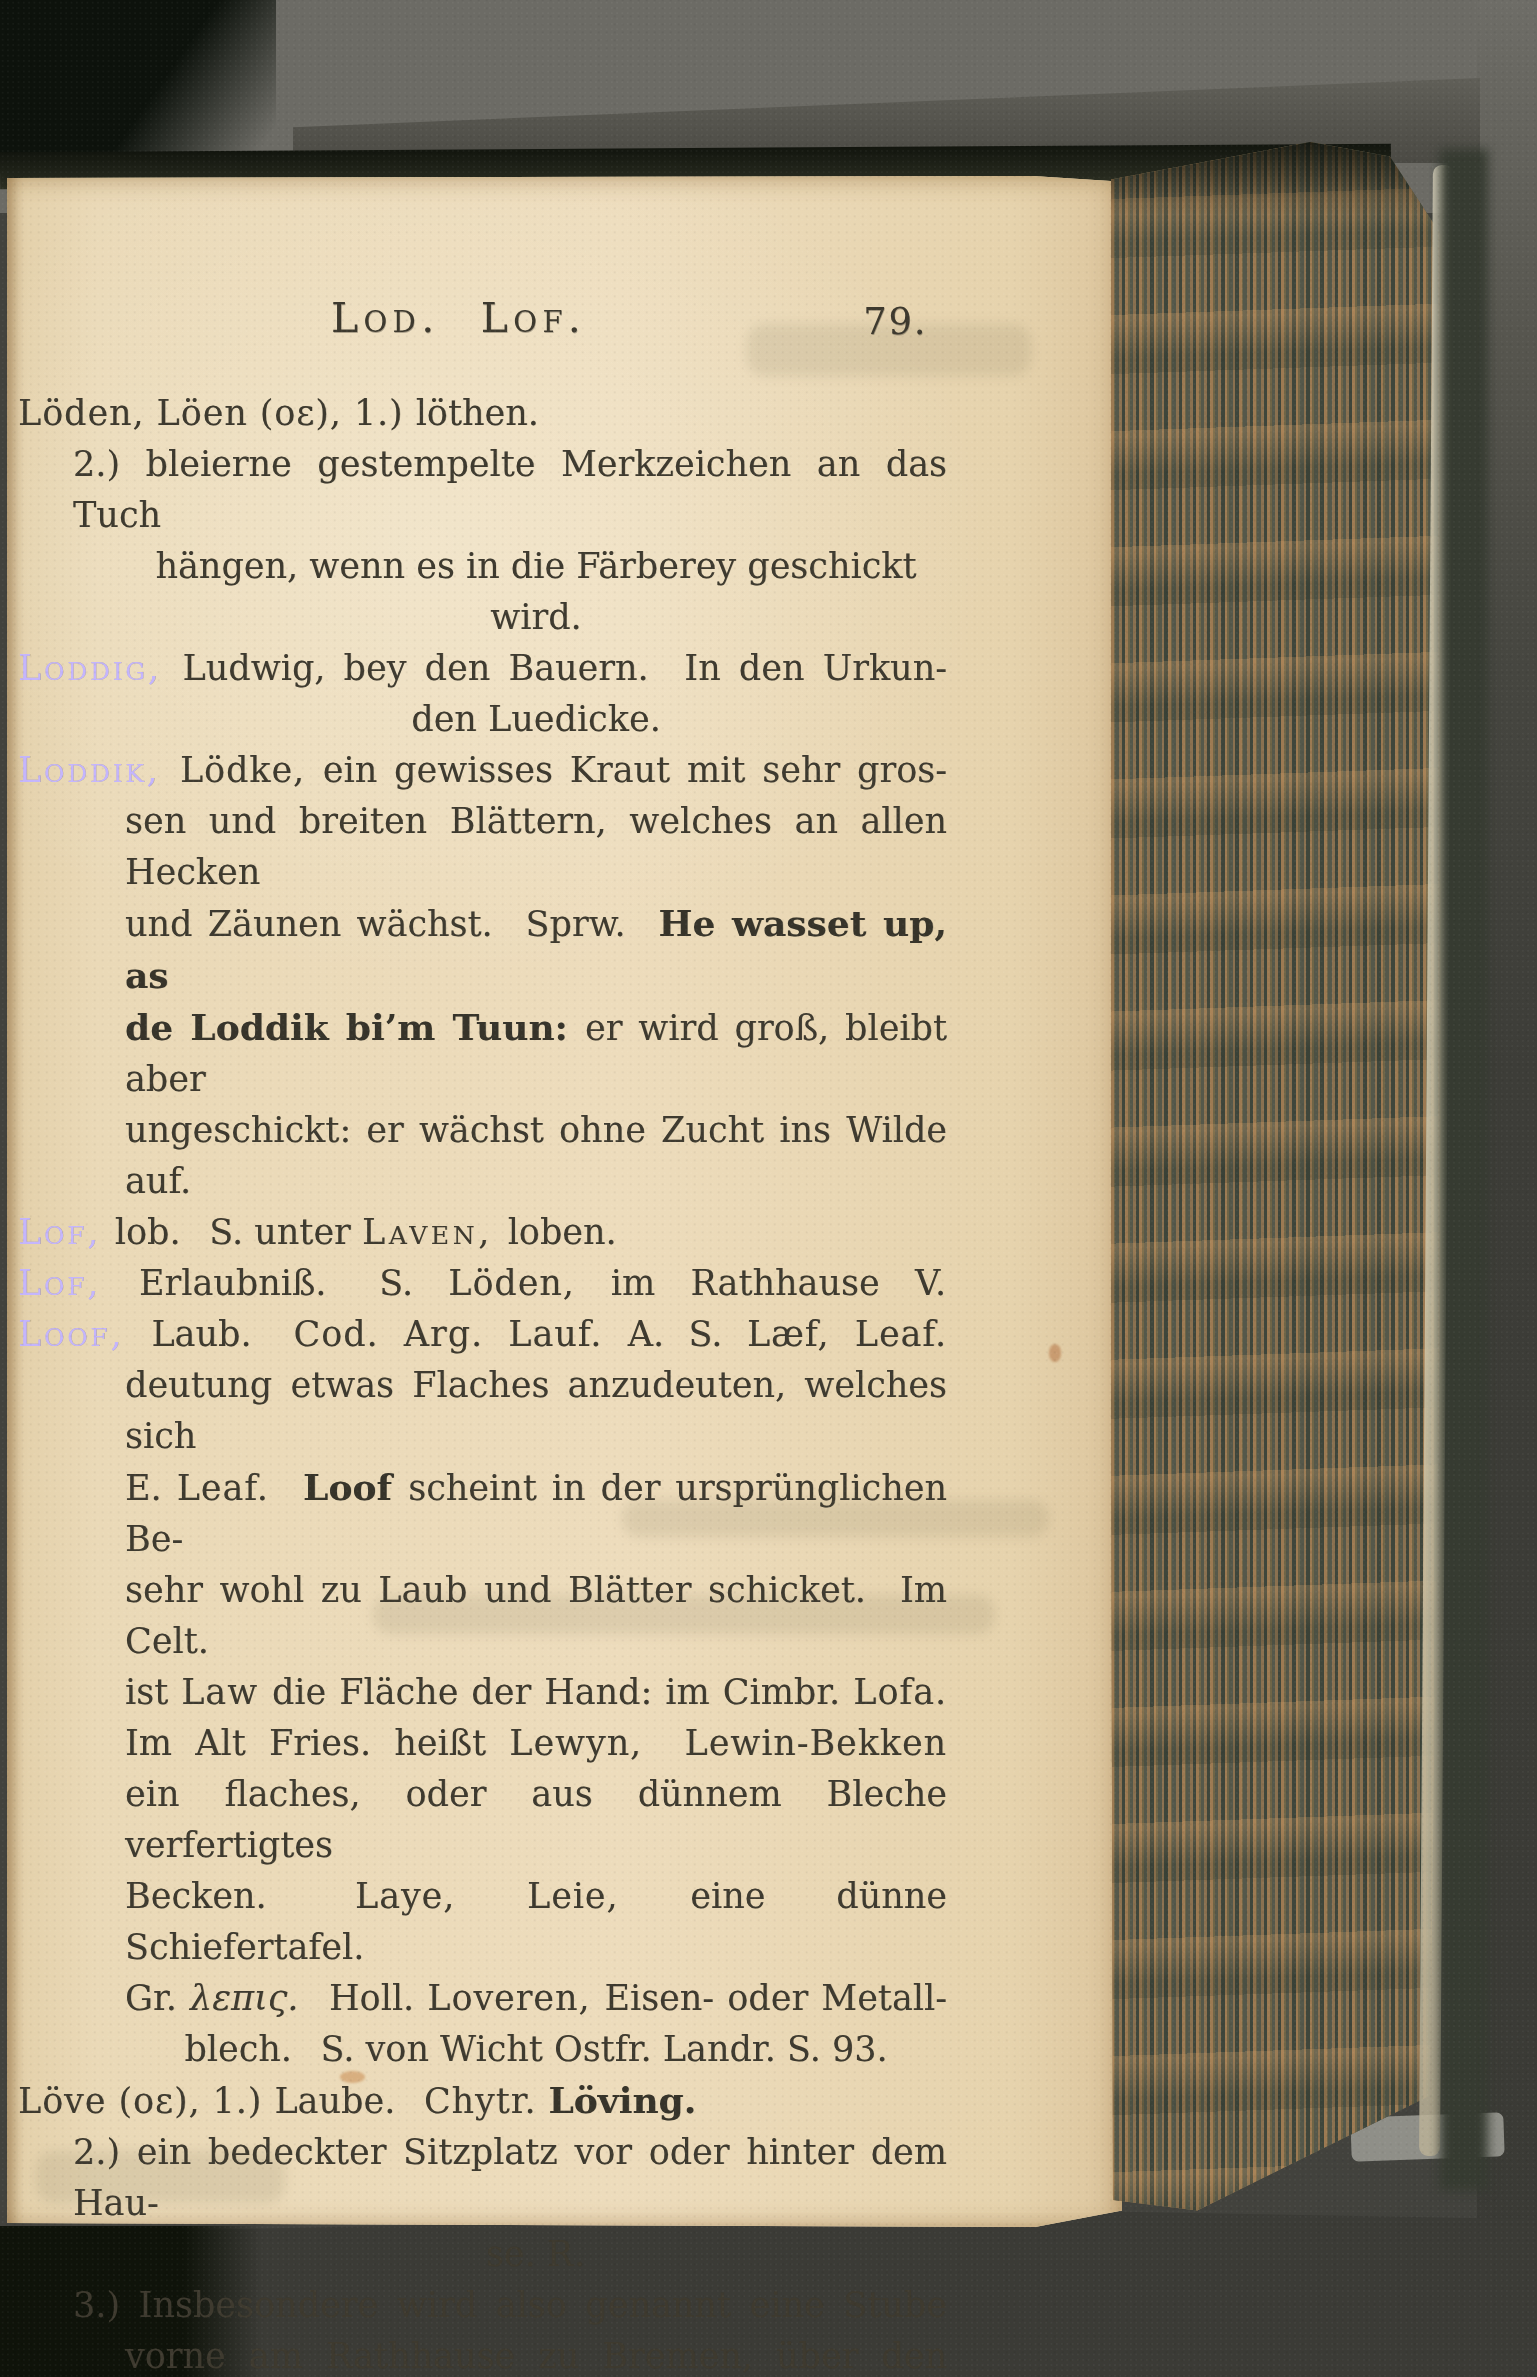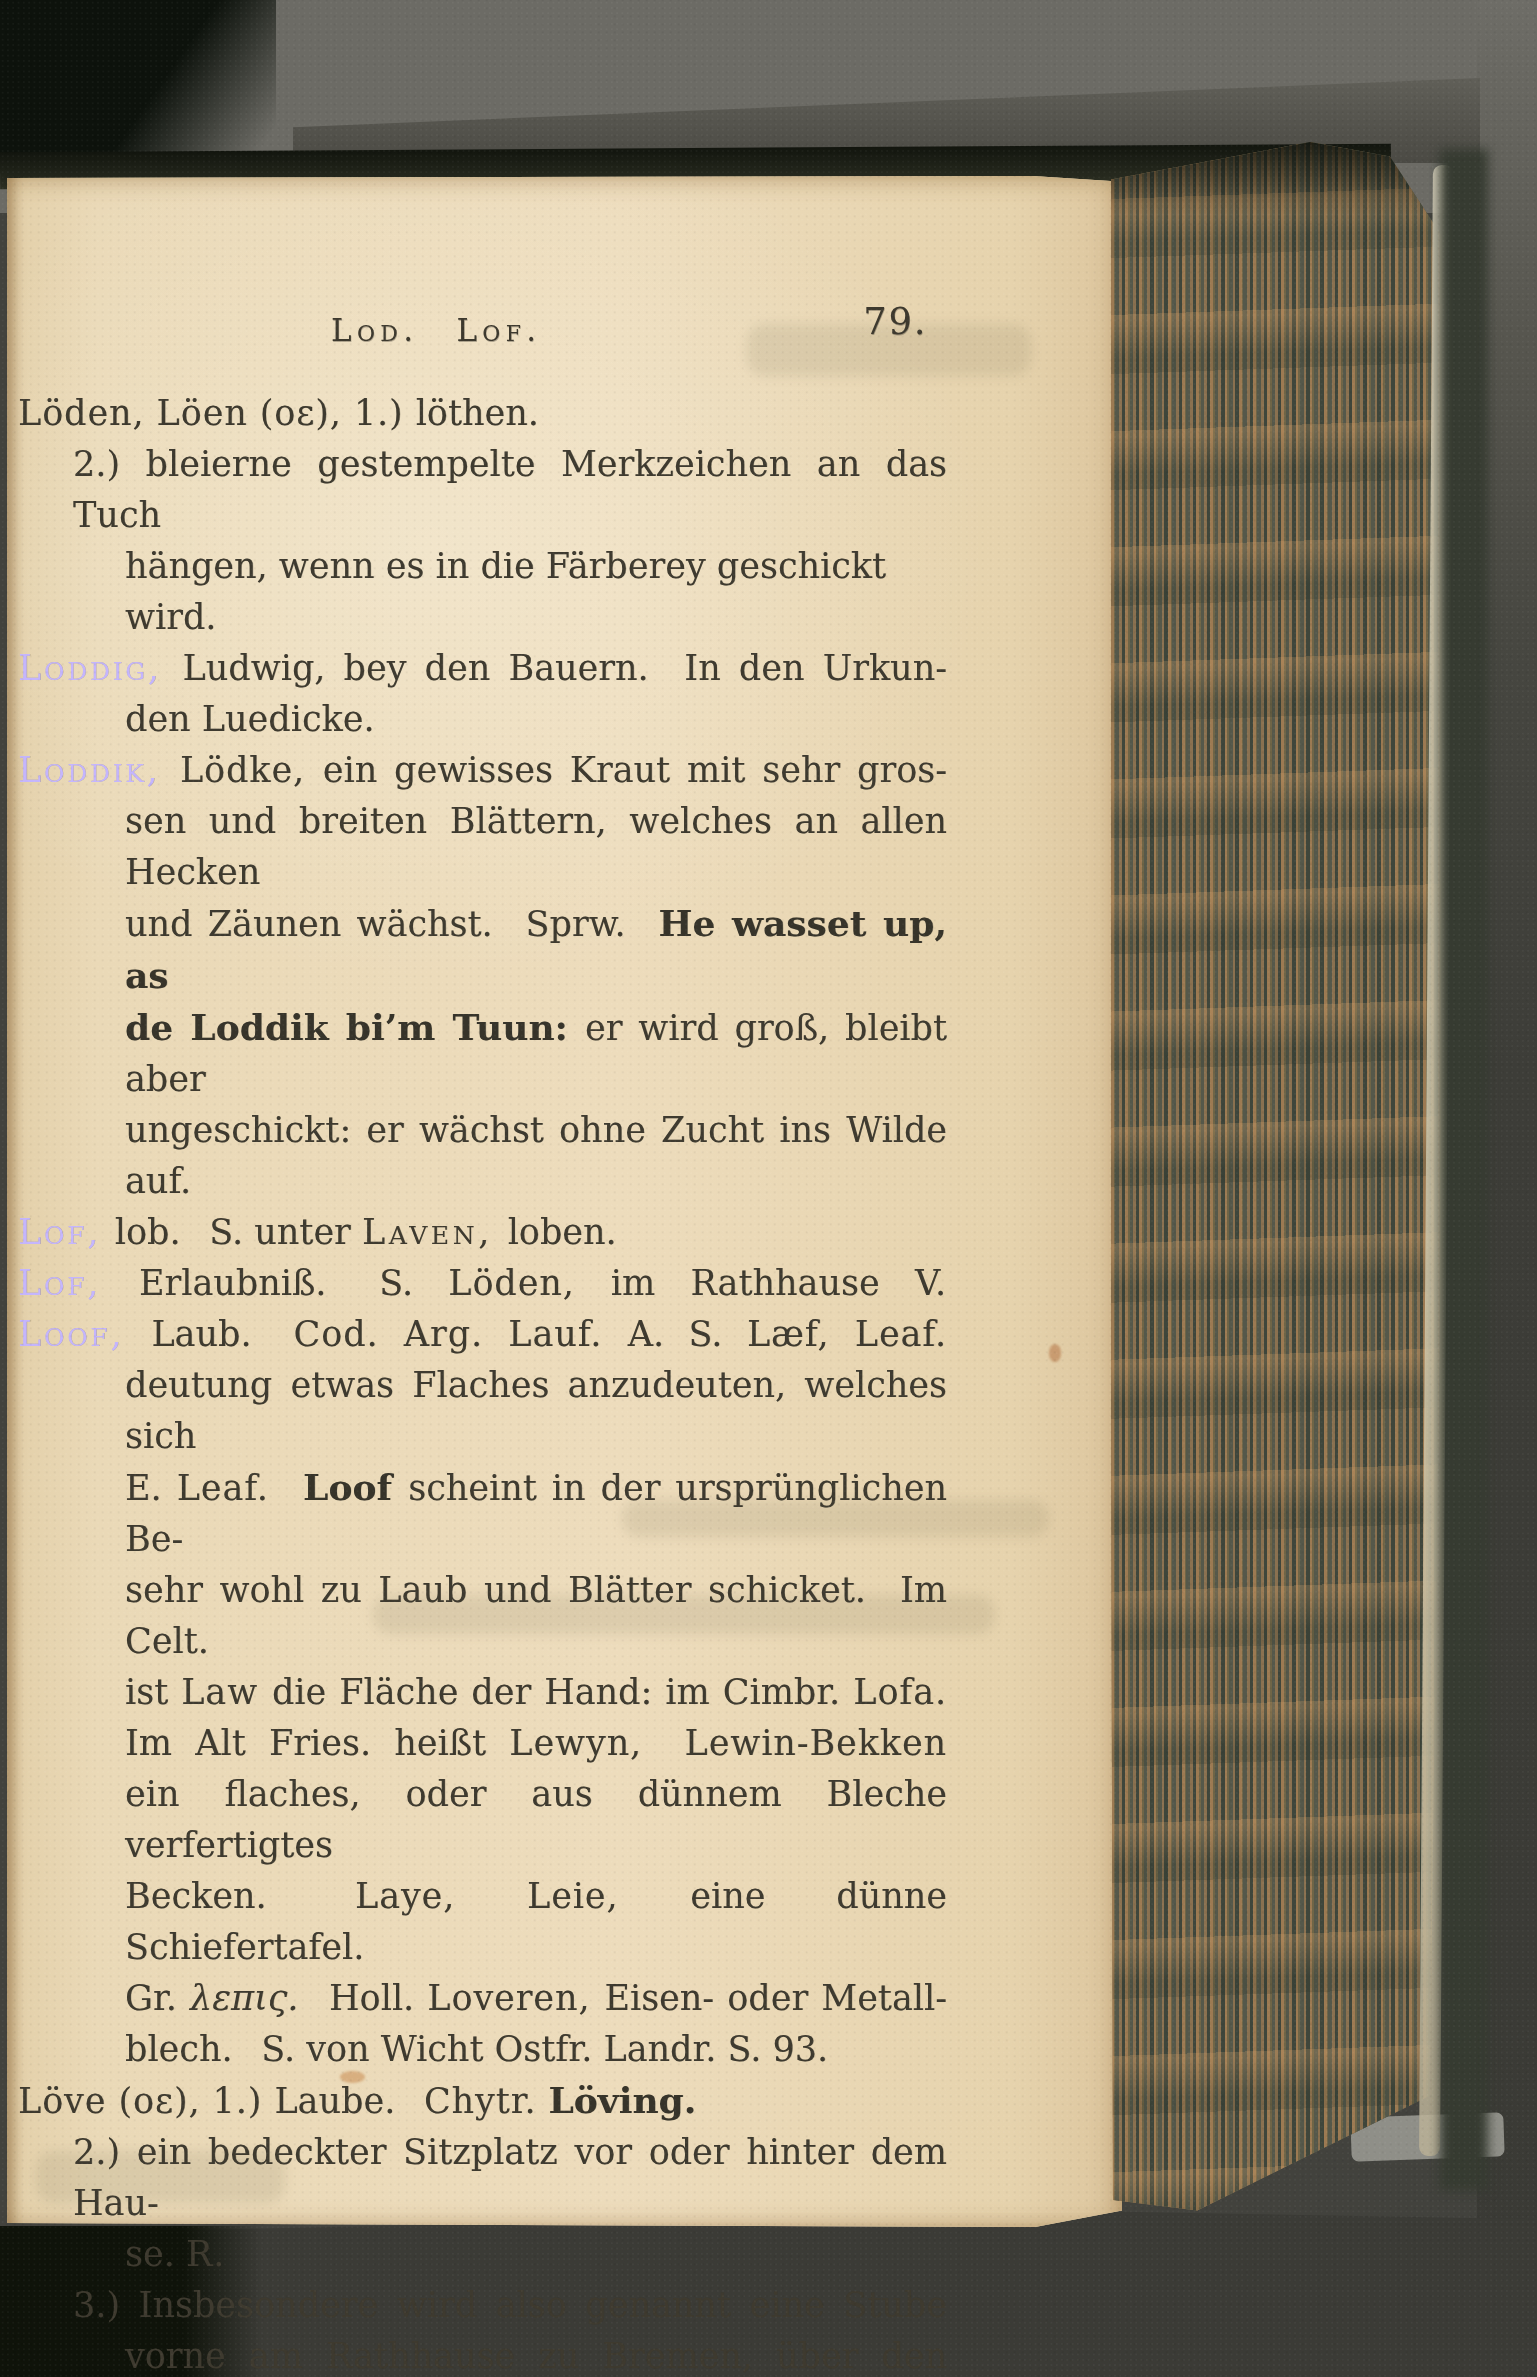--- a/index.html
+++ b/index.html
@@ -78,38 +78,38 @@
   }
   
   .ghost{position:absolute;background:rgba(110,100,70,.13);filter:blur(5.3px);border-radius:18px;}
   .stain{position:absolute;border-radius:50%;filter:blur(0.9px);}
   
   .header-row{
     position:absolute;left:18px;top:292px;width:929px;height:53px;
     line-height:52px;color:#3d392e;
   }
   .running-title{
-    position:absolute;left:313px;top:12px;
-    font-variant:small-caps;font-size:31px;letter-spacing:5.3px;word-spacing:23px;
+    position:absolute;left:313px;top:0;
+    font-variant:small-caps;font-size:41px;letter-spacing:5.3px;word-spacing:23px;
     text-shadow:0.5px 0.5px 0 rgba(55,50,40,.35);
   }
   .page-number{
     position:absolute;right:19.6px;top:3.6px;font-size:37px;letter-spacing:1.8px;
     text-shadow:0.5px 0.5px 0 rgba(55,50,40,.35);
     margin-left:8px;
   }
   .text-block{
     position:absolute;left:18px;top:388px;width:929px;
     color:#3e3a2f;font-size:35px;
     text-shadow:0.4px 0.4px 0 rgba(59,55,45,.32);
   }
   .line{min-height:51px;line-height:51px;}
   .line.j{text-align:justify;text-align-last:justify;}
   .ind1{padding-left:55px;}
-  .ind2{padding-left:107px;}
+  .ind2{padding-left:107px;text-align:center;}
   .s-b{font-weight:700;font-size:36px;color:#37342a;}
   .s-hw{font-variant:small-caps;letter-spacing:2.7px;color:#c4b5fd;}
   .s-sc{font-variant:small-caps;letter-spacing:3.6px;}
   .s-ro{letter-spacing:0.9px;}
   .s-grk{font-style:italic;}
   
   .speckle{
     position:absolute;left:0;top:0;width:1538px;height:2377px;pointer-events:none;
     background-image:
       radial-gradient(rgba(255,255,255,.07) 0.9px,transparent 1.2px),

